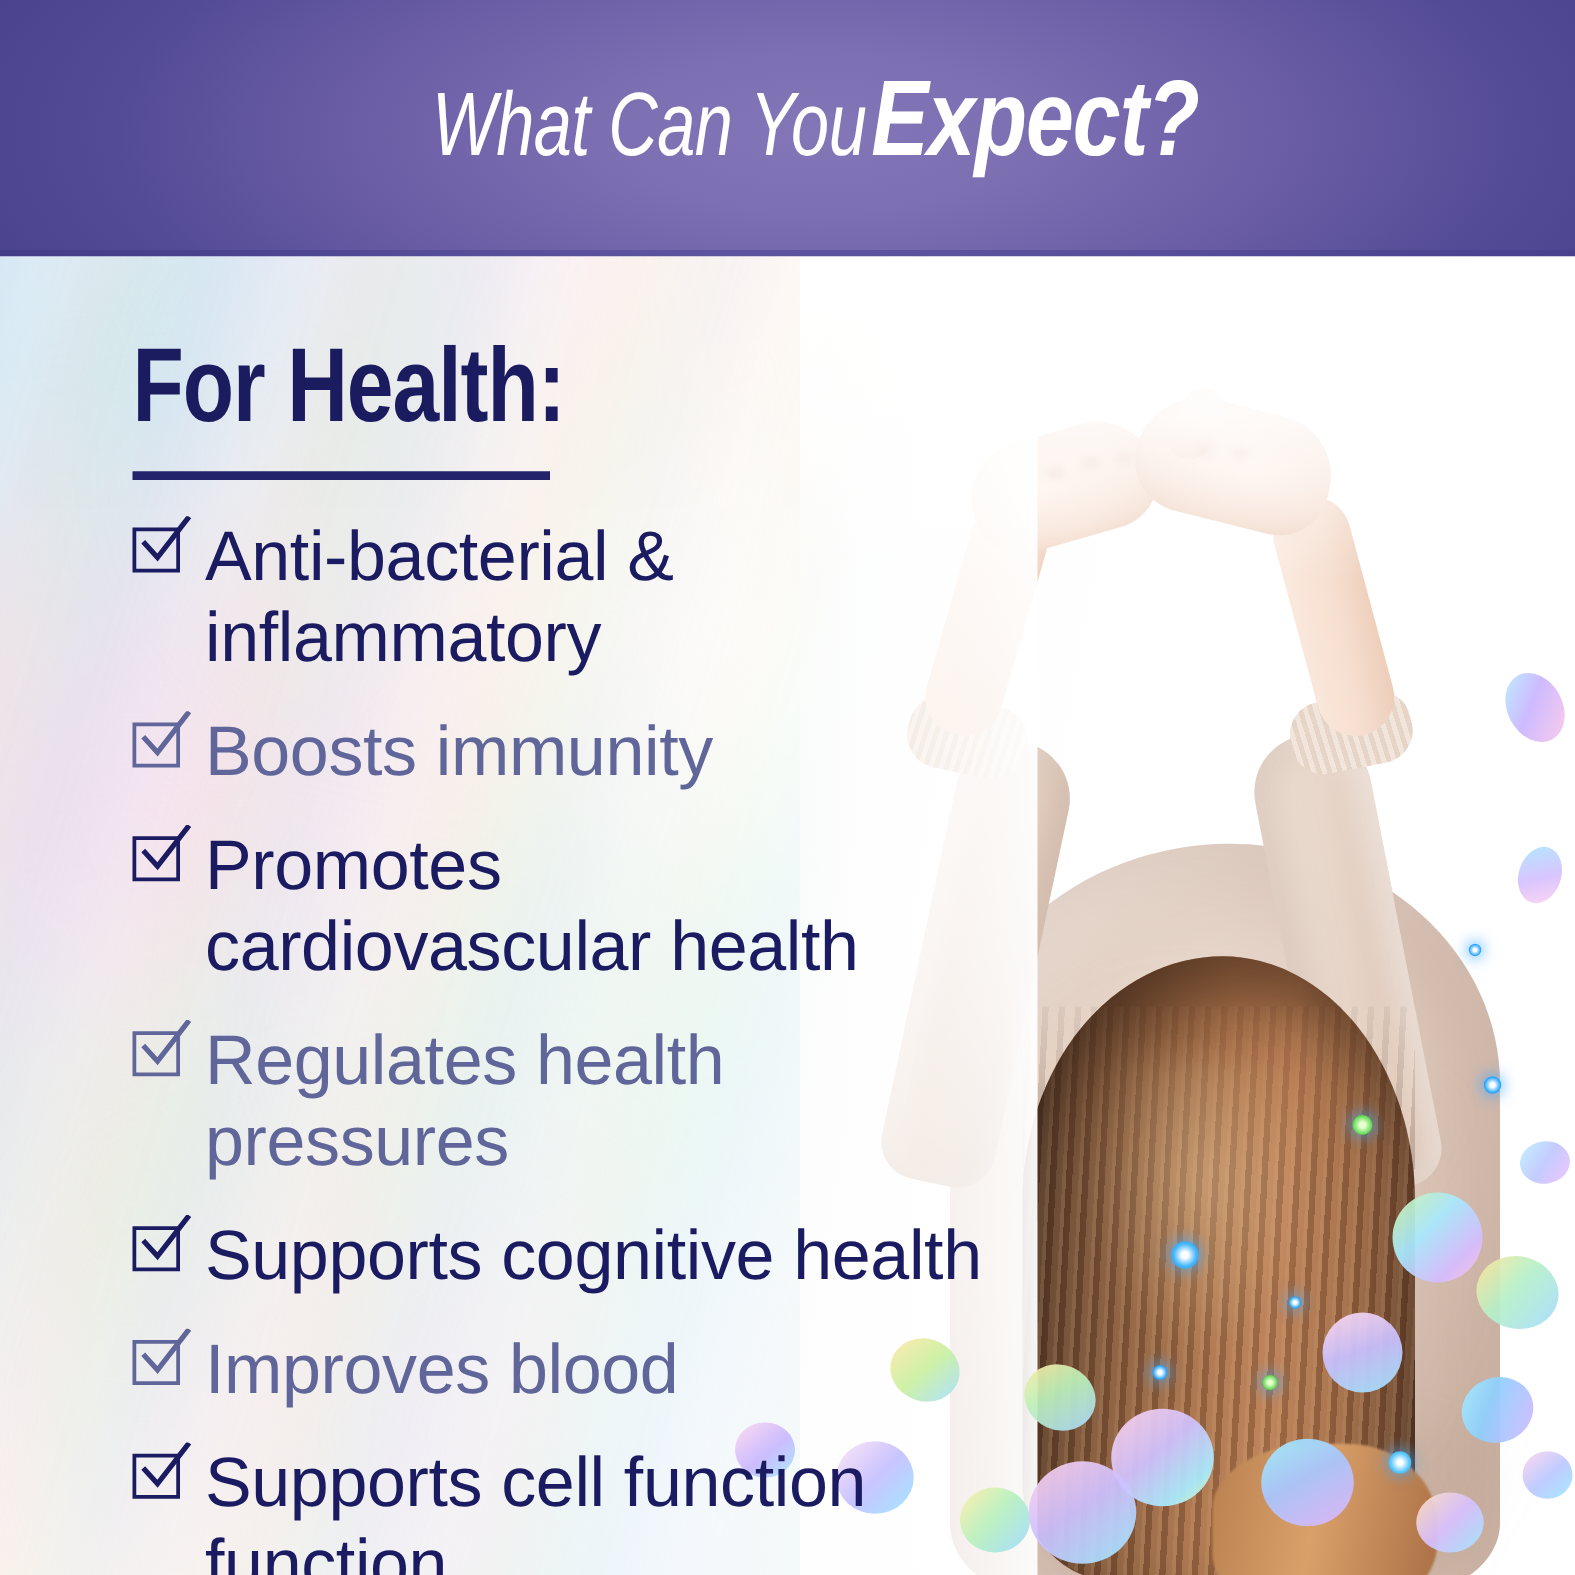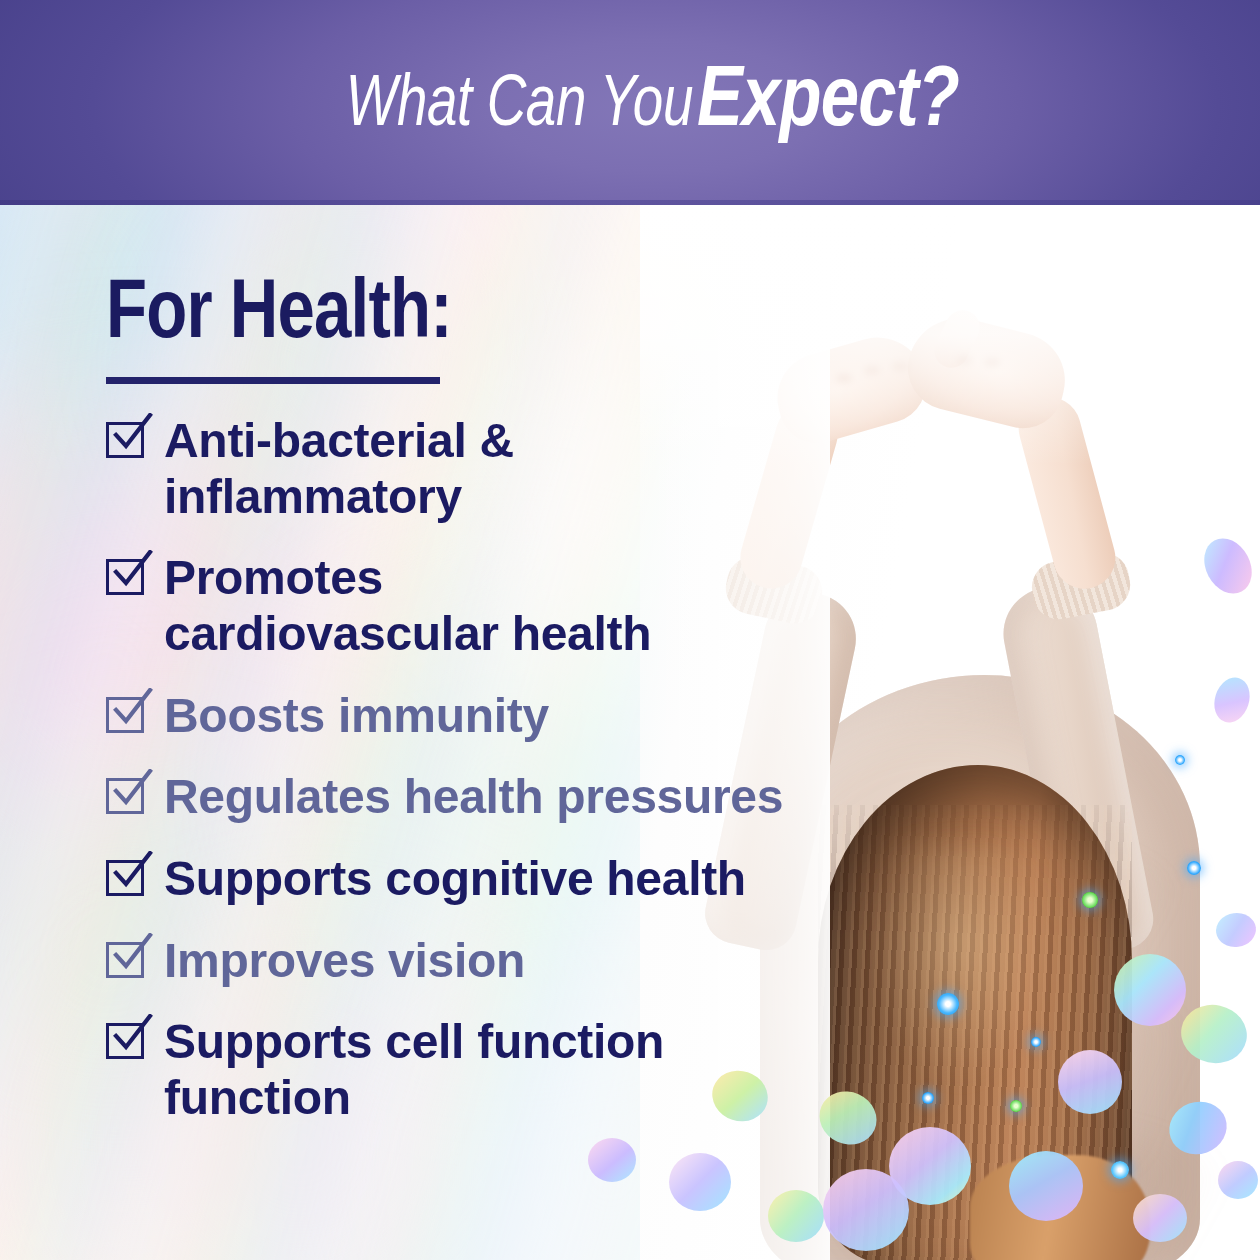--- a/index.html
+++ b/index.html
@@ -315,22 +315,22 @@
     position:absolute; inset:0;
     border: 3px solid currentColor;
   }
   .benefit-item .cb .tick{
     position:absolute;
     left:3px; top:-9px;
     width: 44px; height: 44px;
   }
   .benefit-item .cb .tick svg{ display:block; width:44px; height:44px; }
   .benefit-label {
-    font-size: 48px;
-    font-weight: 700;
+    font-size: 56px;
+    font-weight: 400;
     line-height: 1.16;
     letter-spacing: -0.3px;
     white-space: pre-line;
   }
   .tone-dark { color: #1b1b62; }
   .tone-light { color: #606699; }
 </style>
 </head>
 <body>
 
@@ -423,20 +423,31 @@
               <span class="box"></span>
               <span class="tick">
                 <svg viewBox="0 0 44 44" aria-hidden="true">
                   <path d="M7 22 L17 33 L41 2" fill="none" stroke="currentColor" stroke-width="4.2" stroke-linecap="square" stroke-linejoin="miter"></path>
                 </svg>
               </span>
             </span>
             <span class="benefit-label">Anti-bacterial &amp;
 inflammatory</span>
           </li>
+          <li class="benefit-item tone-light">
+            <span class="cb">
+              <span class="box"></span>
+              <span class="tick">
+                <svg viewBox="0 0 44 44" aria-hidden="true">
+                  <path d="M7 22 L17 33 L41 2" fill="none" stroke="currentColor" stroke-width="4.2" stroke-linecap="square" stroke-linejoin="miter"></path>
+                </svg>
+              </span>
+            </span>
+            <span class="benefit-label">Boosts immunity</span>
+          </li>
           <li class="benefit-item tone-dark">
             <span class="cb">
               <span class="box"></span>
               <span class="tick">
                 <svg viewBox="0 0 44 44" aria-hidden="true">
                   <path d="M7 22 L17 33 L41 2" fill="none" stroke="currentColor" stroke-width="4.2" stroke-linecap="square" stroke-linejoin="miter"></path>
                 </svg>
               </span>
             </span>
             <span class="benefit-label">Promotes
@@ -444,54 +455,43 @@
           </li>
           <li class="benefit-item tone-light">
             <span class="cb">
               <span class="box"></span>
               <span class="tick">
                 <svg viewBox="0 0 44 44" aria-hidden="true">
                   <path d="M7 22 L17 33 L41 2" fill="none" stroke="currentColor" stroke-width="4.2" stroke-linecap="square" stroke-linejoin="miter"></path>
                 </svg>
               </span>
             </span>
-            <span class="benefit-label">Boosts immunity</span>
+            <span class="benefit-label">Regulates health pressures</span>
+          </li>
+          <li class="benefit-item tone-dark">
+            <span class="cb">
+              <span class="box"></span>
+              <span class="tick">
+                <svg viewBox="0 0 44 44" aria-hidden="true">
+                  <path d="M7 22 L17 33 L41 2" fill="none" stroke="currentColor" stroke-width="4.2" stroke-linecap="square" stroke-linejoin="miter"></path>
+                </svg>
+              </span>
+            </span>
+            <span class="benefit-label">Supports cognitive health</span>
           </li>
           <li class="benefit-item tone-light">
             <span class="cb">
               <span class="box"></span>
               <span class="tick">
                 <svg viewBox="0 0 44 44" aria-hidden="true">
                   <path d="M7 22 L17 33 L41 2" fill="none" stroke="currentColor" stroke-width="4.2" stroke-linecap="square" stroke-linejoin="miter"></path>
                 </svg>
               </span>
             </span>
-            <span class="benefit-label">Regulates health pressures</span>
-          </li>
-          <li class="benefit-item tone-dark">
-            <span class="cb">
-              <span class="box"></span>
-              <span class="tick">
-                <svg viewBox="0 0 44 44" aria-hidden="true">
-                  <path d="M7 22 L17 33 L41 2" fill="none" stroke="currentColor" stroke-width="4.2" stroke-linecap="square" stroke-linejoin="miter"></path>
-                </svg>
-              </span>
-            </span>
-            <span class="benefit-label">Supports cognitive health</span>
-          </li>
-          <li class="benefit-item tone-light">
-            <span class="cb">
-              <span class="box"></span>
-              <span class="tick">
-                <svg viewBox="0 0 44 44" aria-hidden="true">
-                  <path d="M7 22 L17 33 L41 2" fill="none" stroke="currentColor" stroke-width="4.2" stroke-linecap="square" stroke-linejoin="miter"></path>
-                </svg>
-              </span>
-            </span>
-            <span class="benefit-label">Improves vision</span>
+            <span class="benefit-label">Improves blood</span>
           </li>
           <li class="benefit-item tone-dark">
             <span class="cb">
               <span class="box"></span>
               <span class="tick">
                 <svg viewBox="0 0 44 44" aria-hidden="true">
                   <path d="M7 22 L17 33 L41 2" fill="none" stroke="currentColor" stroke-width="4.2" stroke-linecap="square" stroke-linejoin="miter"></path>
                 </svg>
               </span>
             </span>

